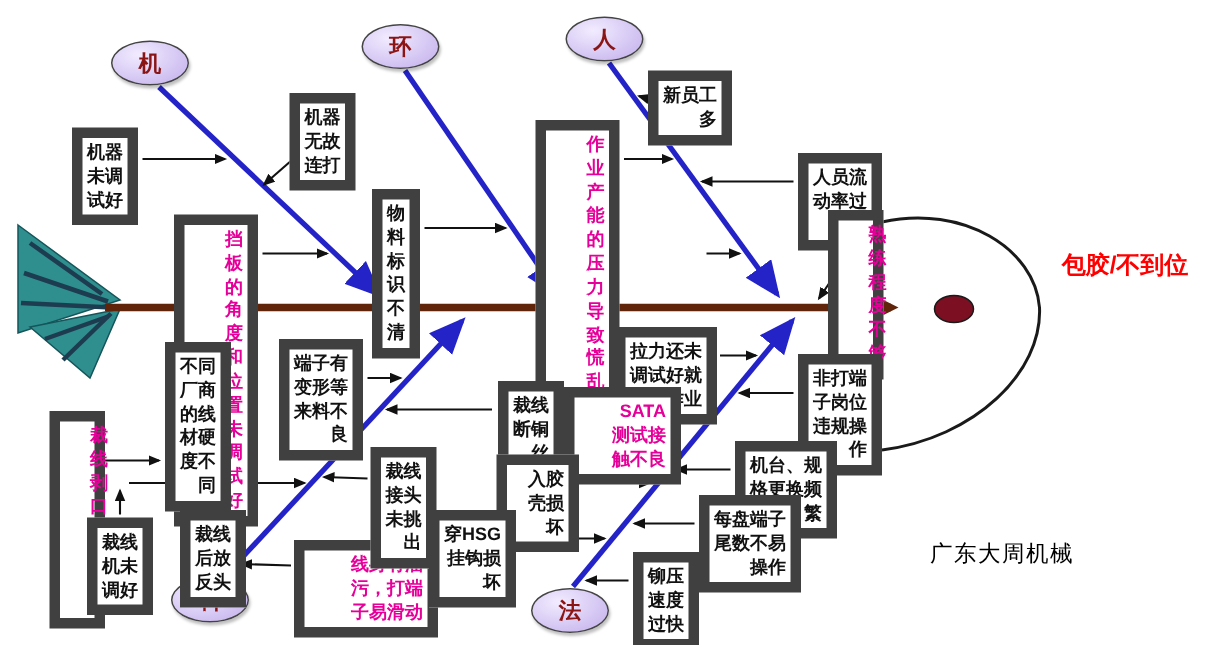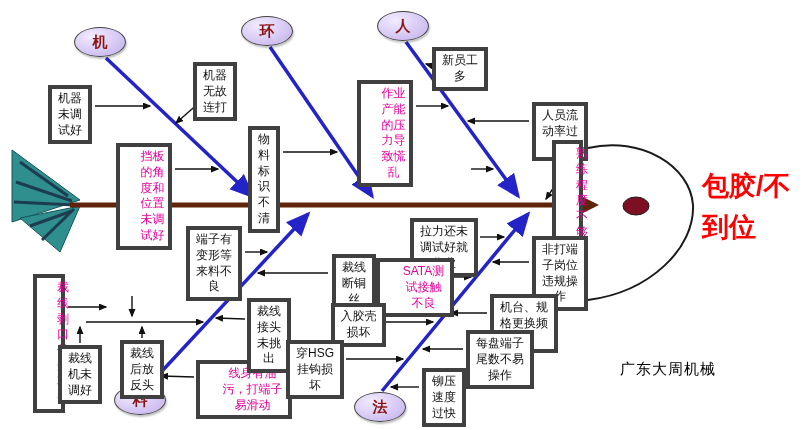--- a/index.html
+++ b/index.html
@@ -3,37 +3,37 @@
 <meta charset="utf-8">
 <style>
   * { margin:0; padding:0; box-sizing:border-box; }
   html,body { background:#fff; }
   body { font-family:"Liberation Sans","DejaVu Sans",sans-serif; }
   #stage { position:relative; width:810px; height:430px; background:#fff; overflow:hidden; }
   #stage svg { position:absolute; left:0; top:0; }
   .branch { stroke:var(--branch,#2323c8); stroke-width:3.5; }
   .connector { stroke:#111; stroke-width:1.4; }
   .cause {
-    position:absolute; background:#fff; border:4px solid #404040;
-    color:#111; font-weight:normal; font-size:12px; line-height:1.32;
-    padding:2px 3px; word-break:break-all; text-align:center;
+    position:absolute; background:#fff; border:7px solid #404040;
+    color:#111; font-weight:bold; font-size:12px; line-height:1.32;
+    padding:2px 3px; word-break:break-all; text-align:right;
   }
   .cause.em { color:var(--emphasis,#e6009a);padding-left:20px; }
   .bubble {
     position:absolute; width:52px; height:30px; border:1px solid #444;
     border-radius:50%;
     background:radial-gradient(ellipse at 35% 30%, #f2ecff 0%, var(--bubble-fill,#cdbdf0) 75%);
     color:var(--bubble-text,#8b1515); font-weight:bold; font-size:15px;
     display:flex; align-items:center; justify-content:center;
     box-shadow:1px 2px 2px rgba(0,0,0,.25);
   }
   .effect {
     position:absolute; left:702px; top:166px; width:96px;
-    color:var(--effect,#ff0000); font-weight:bold; font-size:27px;
-    line-height:1.5; text-align:left; word-break:break-all;
+    color:var(--effect,#ff0000); font-weight:bold; font-size:16px;
+    line-height:1.5; text-align:center; word-break:break-all;
   }
   .company {
     position:absolute; left:620px; top:360px;
     color:#000; font-weight:normal; font-size:15px; letter-spacing:1px;
   }
 </style>
 </head>
 <body>
 
 <div id="stage">
@@ -109,20 +109,21 @@
   <div class="bubble" style="left:354px;top:392px">法</div>
 
   <div class="cause" style="left:48px;top:85px;width:44px">机器未调试好</div>
   <div class="cause" style="left:193px;top:62px;width:44px">机器无故连打</div>
   <div class="cause em" style="left:116px;top:143px;width:56px">挡板的角度和位置未调试好</div>
   <div class="cause" style="left:248px;top:126px;width:32px">物料标识不清</div>
   <div class="cause em" style="left:357px;top:80px;width:56px">作业产能的压力导致慌乱</div>
   <div class="cause" style="left:432px;top:47px;width:56px">新员工多</div>
   <div class="cause" style="left:532px;top:102px;width:56px">人员流动率过大</div>
   <div class="cause em" style="left:552px;top:140px;width:22px">熟练程度不够</div>
+  <div class="cause" style="left:110px;top:228px;width:44px">不同厂商的线材硬度不同</div>
   <div class="cause" style="left:186px;top:226px;width:56px">端子有变形等来料不良</div>
   <div class="cause em" style="left:33px;top:274px;width:32px">裁线剥口长短不一</div>
   <div class="cause" style="left:58px;top:345px;width:44px">裁线机未调好</div>
   <div class="cause" style="left:120px;top:340px;width:44px">裁线后放反头</div>
   <div class="cause em" style="left:196px;top:360px;width:96px">线身有油污，打端子易滑动</div>
   <div class="cause" style="left:332px;top:254px;width:44px">裁线断铜丝</div>
   <div class="cause" style="left:247px;top:298px;width:44px">裁线接头未挑出</div>
   <div class="cause" style="left:410px;top:218px;width:68px">拉力还未调试好就作业</div>
   <div class="cause em" style="left:376px;top:258px;width:78px">SATA测试接触不良</div>
   <div class="cause" style="left:331px;top:303px;width:55px">入胶壳损坏</div>

